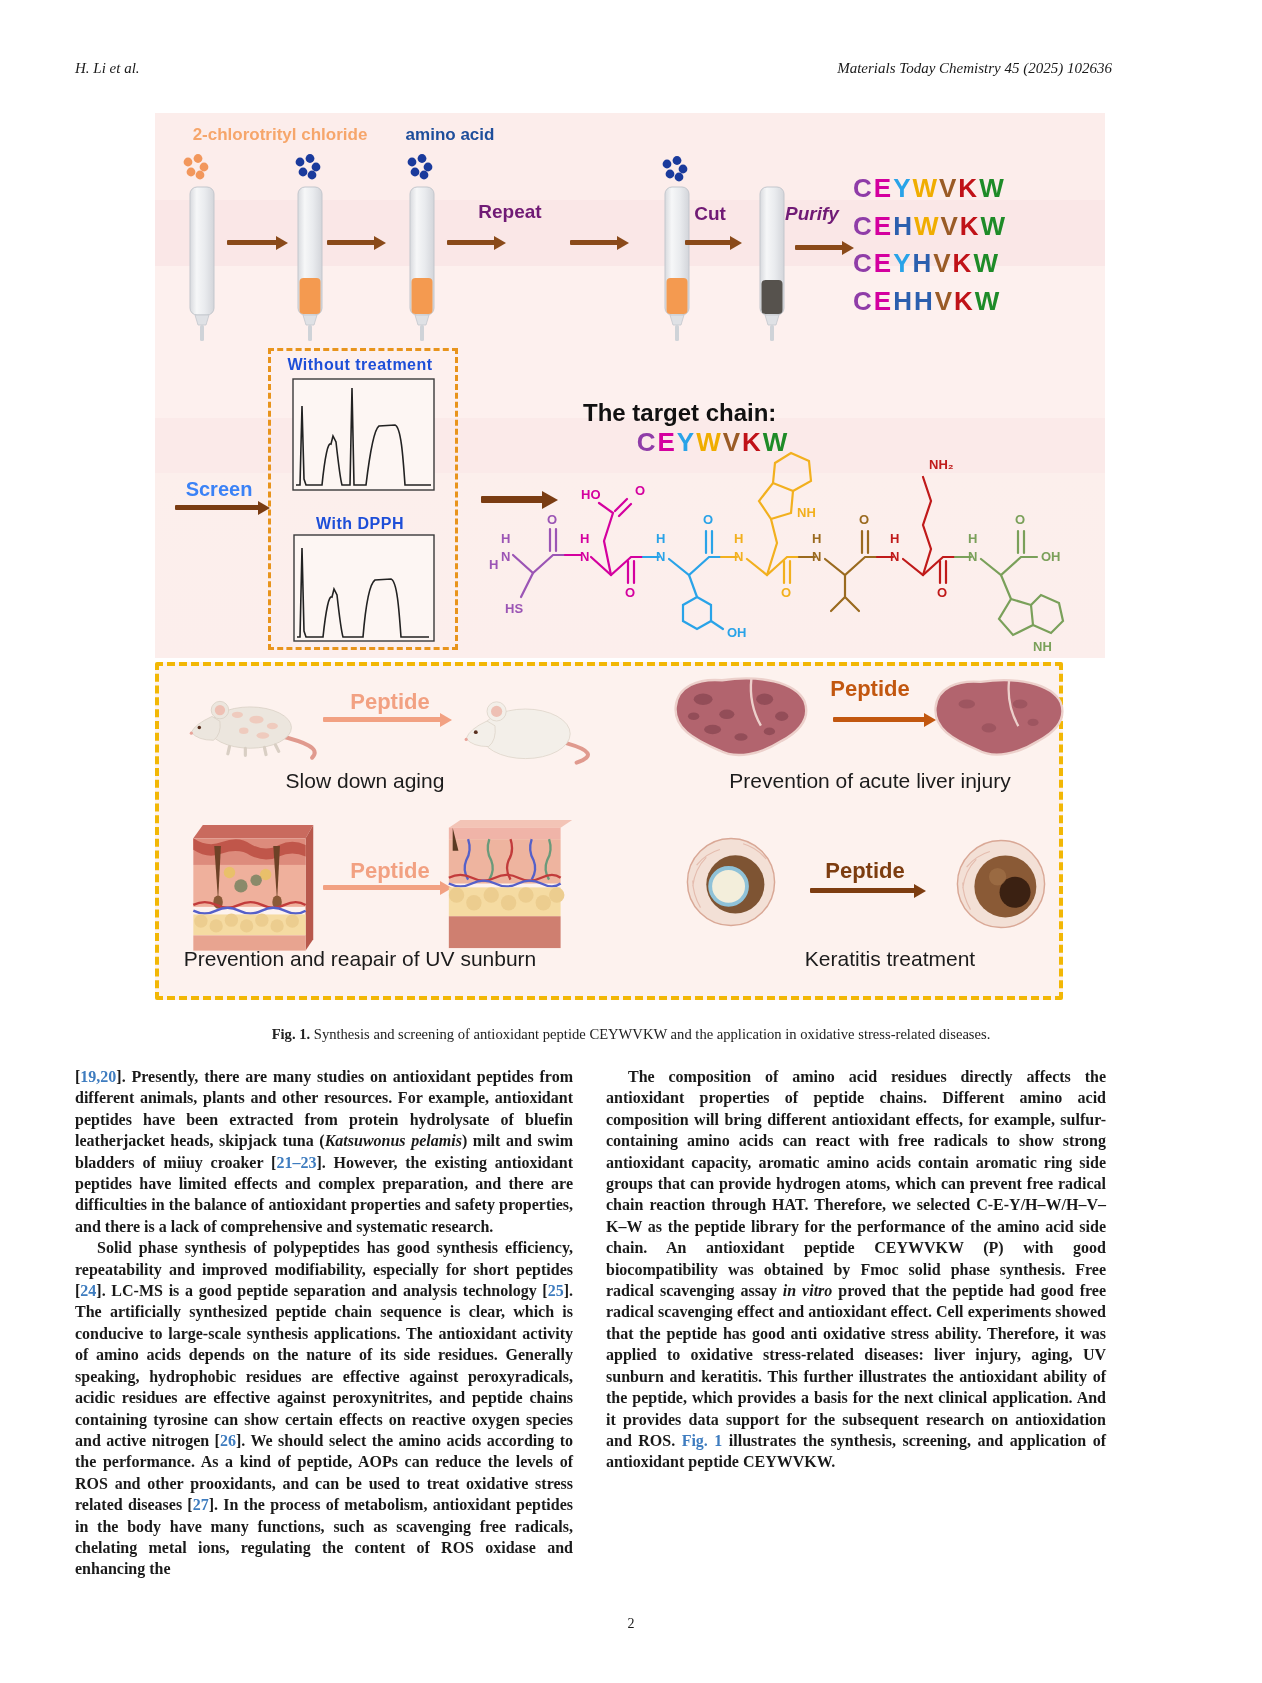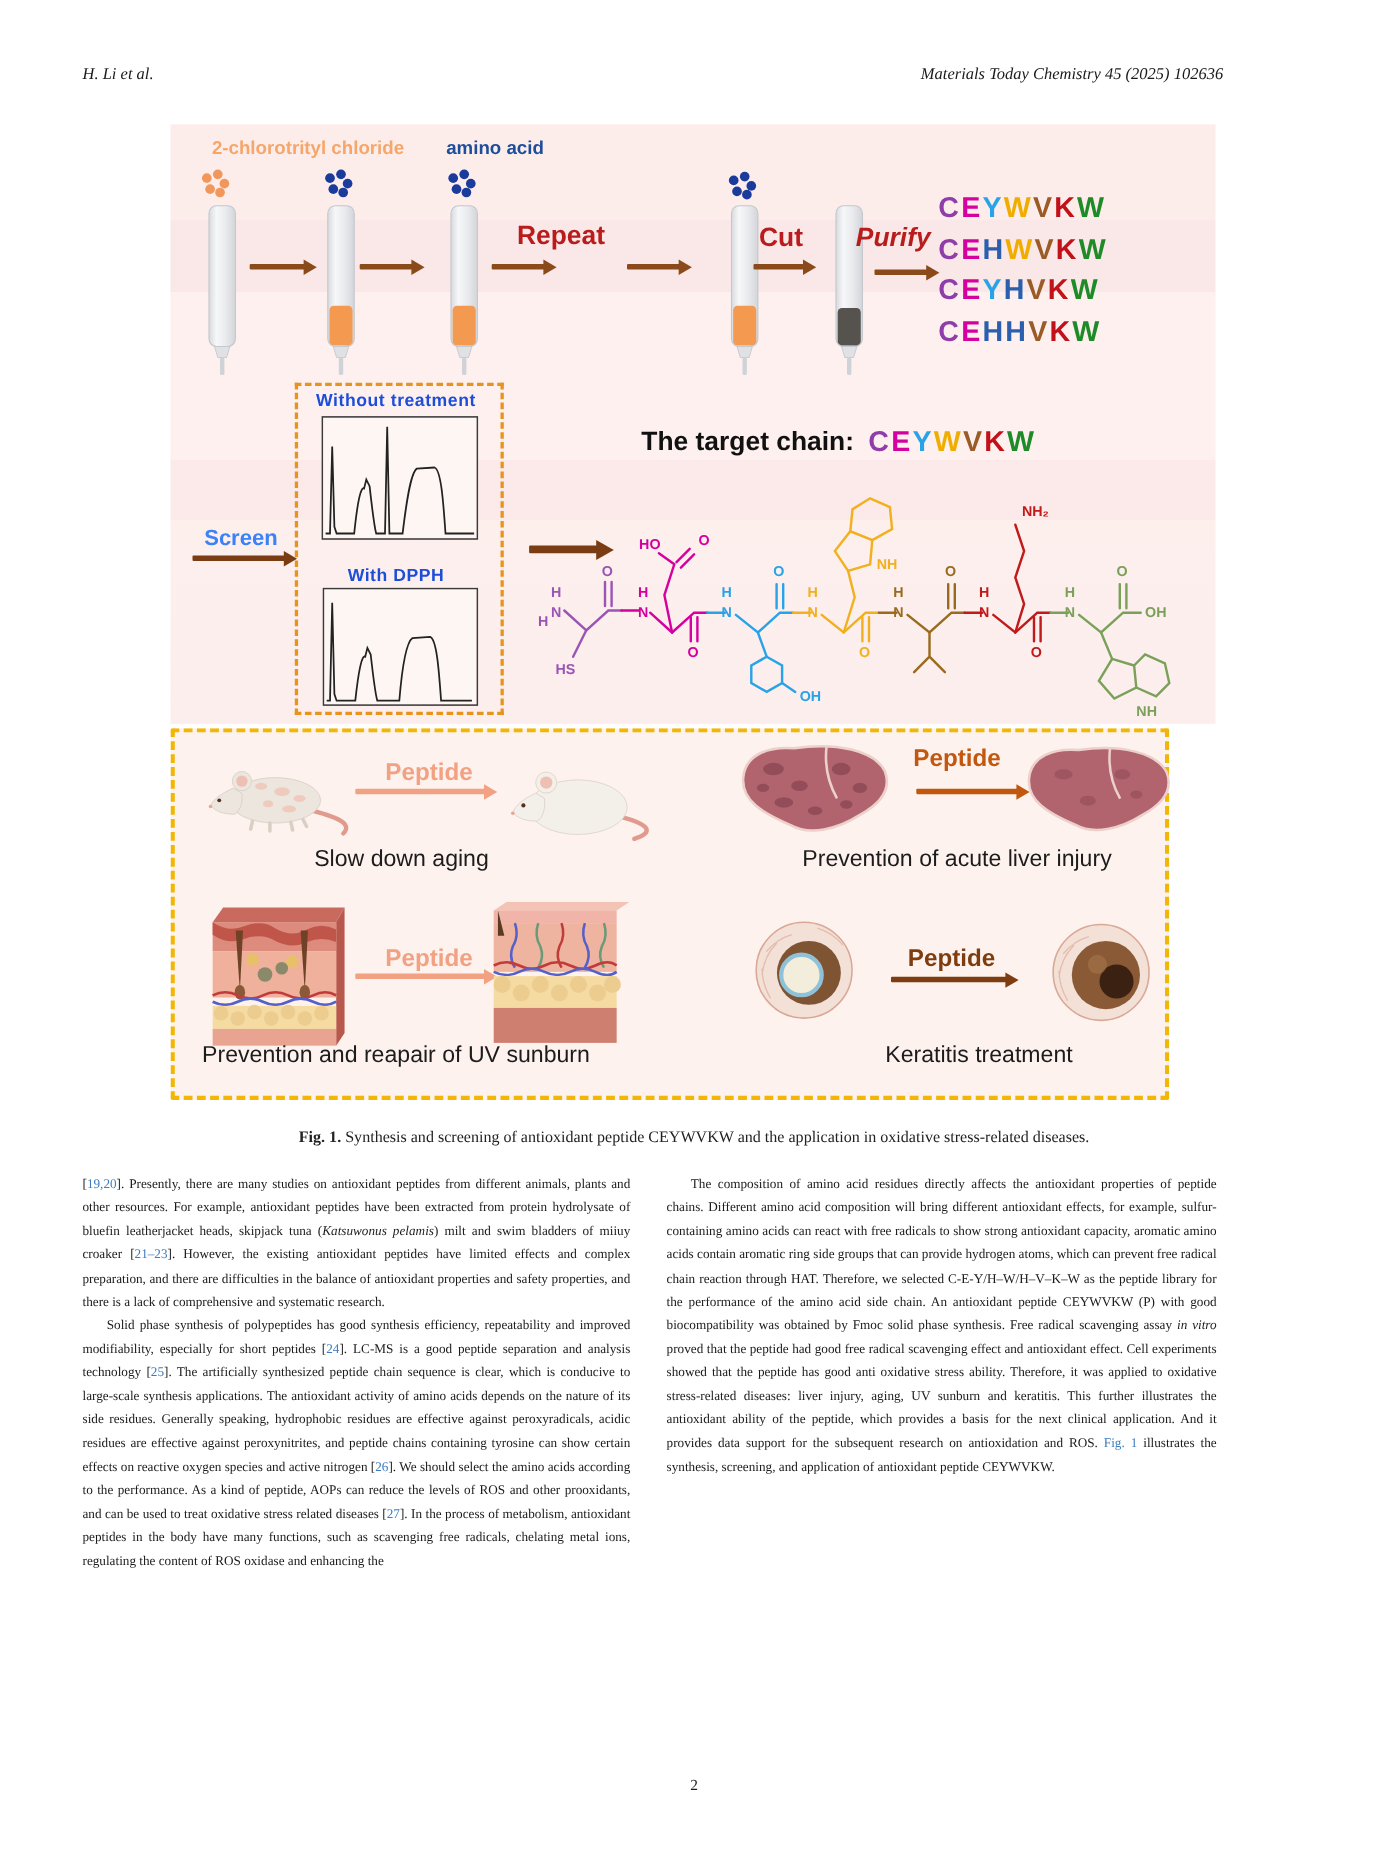--- a/index.html
+++ b/index.html
@@ -11,56 +11,56 @@
   .hdr-l{left:75px;top:60px;font-style:italic;font-size:15px;}
   .hdr-r{right:150px;top:60px;font-style:italic;font-size:15px;}
 
   
   .fig{left:155px;top:113px;width:950px;height:885px;}
   .fig-top{left:0;top:0;width:950px;height:545px;
      background:linear-gradient(180deg,#fcedeb 0%,#fcedeb 16%,#fae7e7 16%,#fae7e7 28%,#fdf0ee 28%,#fdf0ee 56%,#fbeae9 56%,#fbeae9 66%,#fcEFec 66%,#fceeec 100%);}
   .lbl{font-family:"Liberation Sans",sans-serif;font-weight:bold;text-align:center;}
   .lbl-reagent1{left:30px;top:12px;width:190px;font-size:17px;color:#f6a66b;}
   .lbl-reagent2{left:235px;top:12px;width:120px;font-size:17px;color:#1e4e9b;}
-  .lbl-step{font-size:24px;color:#b91c1c;}
+  .lbl-step{font-size:19px;color:#701a75;}
   .lbl-repeat{left:300px;top:88px;width:110px;}
   .lbl-cut{left:520px;top:90px;width:70px;}
   .lbl-purify{left:612px;top:90px;width:90px;font-style:italic;}
 
   .arr{position:absolute;background:currentColor;height:5px;border-radius:1px;}
   .arr:after{content:"";position:absolute;right:-11px;top:50%;transform:translateY(-50%);
      border-left:12px solid;border-top:7px solid transparent;border-bottom:7px solid transparent;}
   .arr-big{height:7px;}
   .arr-big:after{border-left-width:16px;border-top-width:9px;border-bottom-width:9px;right:-15px;}
 
   .pep-list{left:697px;top:57px;line-height:37.5px;font-family:"Liberation Sans",sans-serif;
      font-weight:bold;font-size:26px;white-space:nowrap;}
   .pep span{display:inline-block;margin:0 1px;}
 
   .screen-box{left:113px;top:235px;width:184px;height:296px;border:3px dashed #e8941c;}
   .plot-t{left:112px;width:186px;font-size:16px;color:#1d4ed8;letter-spacing:.5px;}
   .lbl-screen{left:14px;top:365px;width:100px;font-size:20px;color:#3b82f6;}
 
-  .target-row{left:428px;top:273px;display:flex;align-items:center;font-family:"Liberation Sans",sans-serif;font-weight:bold;white-space:nowrap;}
+  .target-row{left:428px;top:286px;display:flex;align-items:flex-end;font-family:"Liberation Sans",sans-serif;font-weight:bold;white-space:nowrap;flex-direction:column;}
   .target-prefix{font-size:24px;color:#111;margin-right:12px;}
   .target-row .pep{font-size:26px;}
 
   .apps-box{left:0;top:549px;width:900px;height:330px;border:4px dashed #f2b705;border-radius:2px;background:#fdf2ee;}
   .pep-lbl{font-size:22px;text-align:center;font-family:"Liberation Sans",sans-serif;font-weight:bold;}
   .app-cap{font-family:"Liberation Sans",sans-serif;font-size:21px;color:#1c1c1c;text-align:center;}
 
   
   .figcap{left:100px;top:1026px;width:1062px;text-align:center;font-size:14.6px;color:#222;}
   .figcap b{font-weight:bold;margin-top:36px;}
 
   
   .col{top:1066px;}
   #col-left{left:75px;width:498px;}
   #col-right{left:606px;width:500px;}
-  .para{text-align:justify;font-size:12px;line-height:21.4px;}
+  .para{text-align:justify;font-size:16px;line-height:21.4px;font-weight:bold;}
   .para.indent{text-indent:22px;}
   .ref{color:#3e7cbf;}
   .it{font-style:italic;}
 
   .pgnum{left:0;top:1616px;width:100%;text-align:center;font-size:14px;}
 </style>
 </head>
 <body>
 
 <svg width="0" height="0" style="position:absolute">

